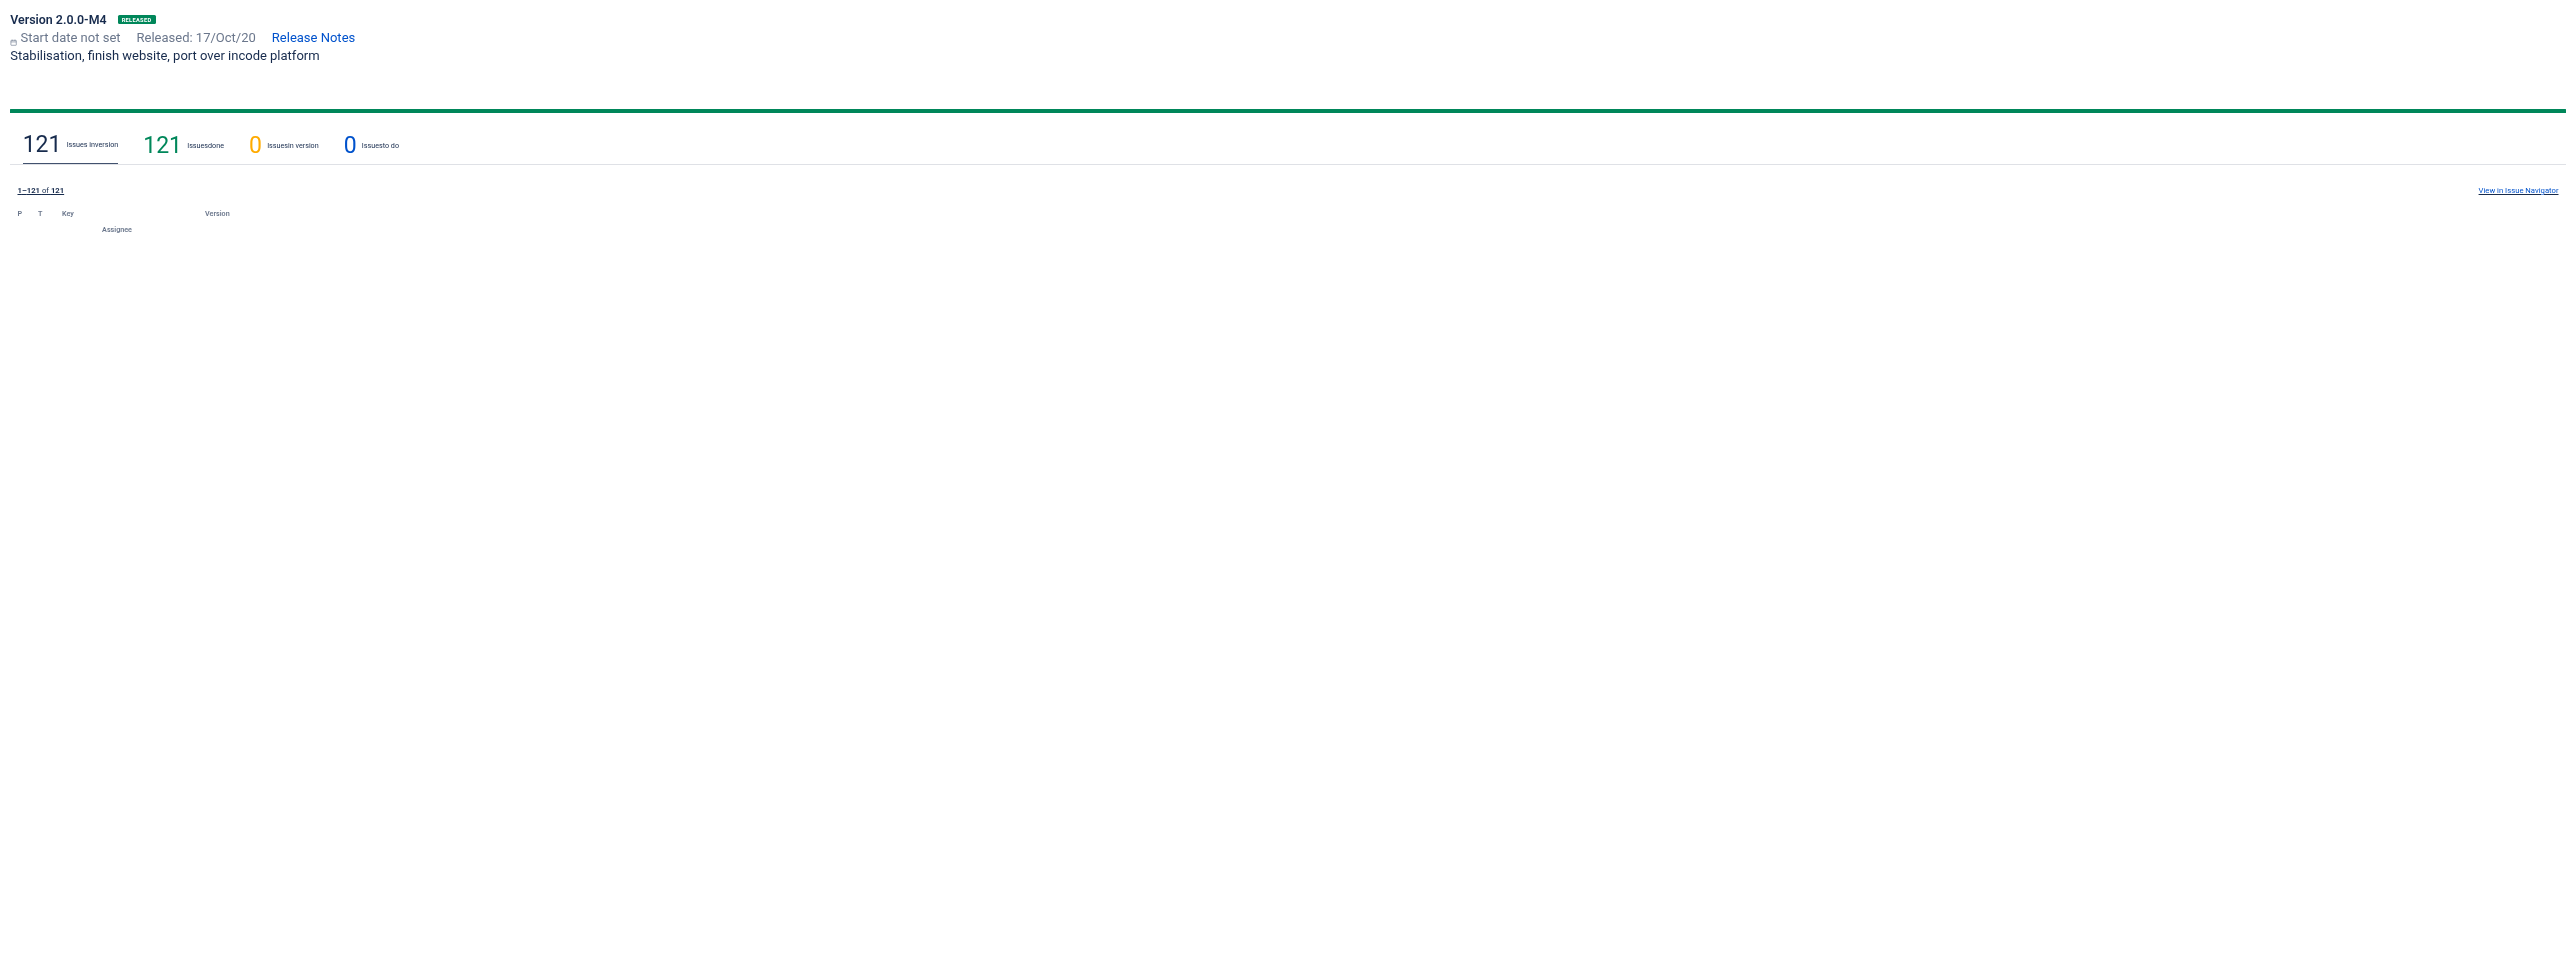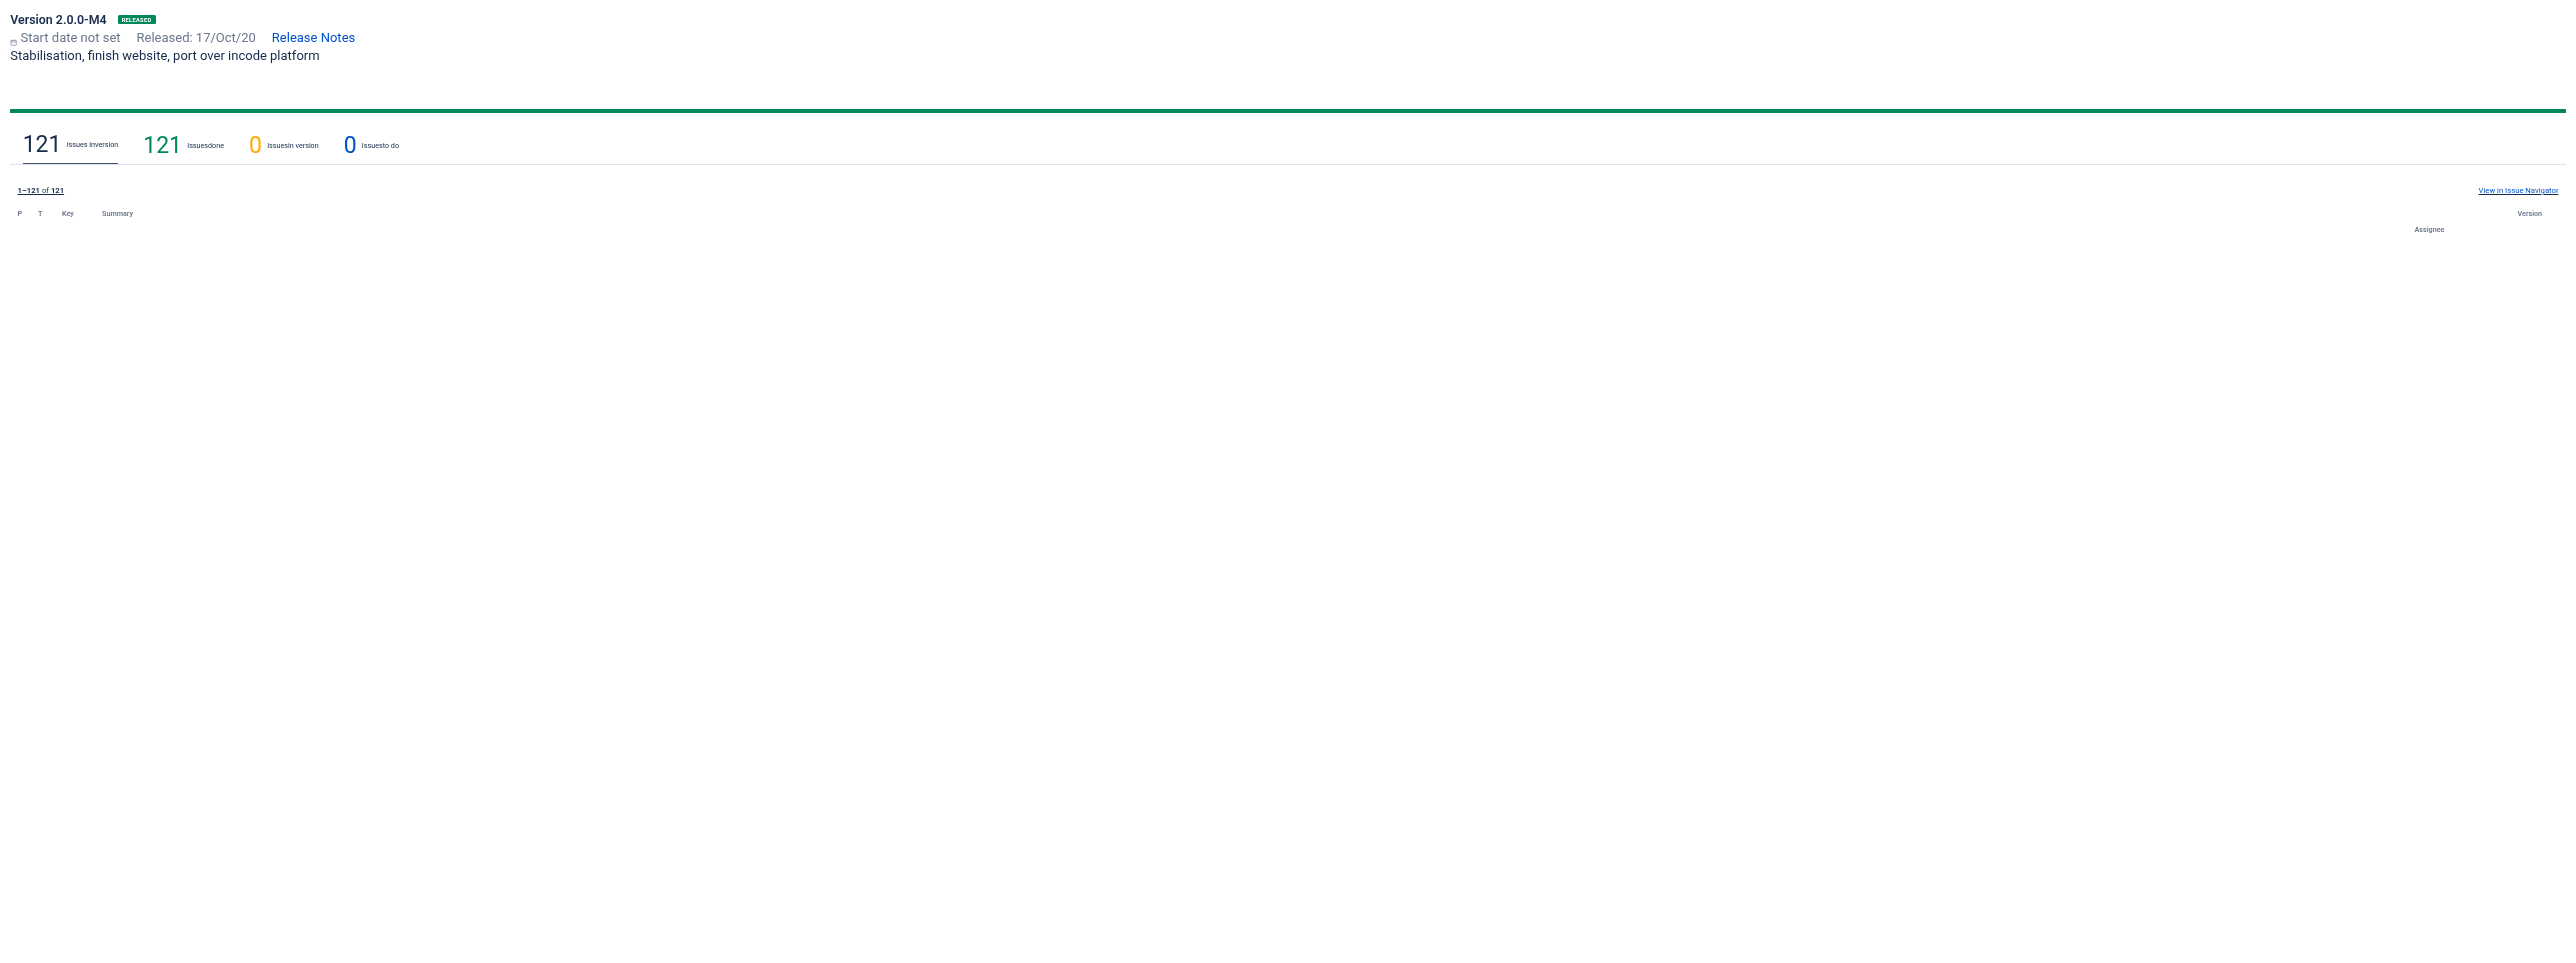--- a/index.html
+++ b/index.html
@@ -201,21 +201,20 @@
     <span class="strong">121</span>
   </div>
   <a class="link">View in Issue Navigator</a>
 </div>
 
 <div class="table-head-wrapper">
   <div class="table-head">
     <div class="col-p">P</div>
     <div class="col-t">T</div>
     <div class="col-key">Key</div>
-    <div class="col-summary">Summary</div>
     <div class="col-assignee">Assignee</div>
     <div class="col-status">Version</div>
   </div>
   <span class="cursor-icon">
     <svg viewBox="0 0 14 20" width="7.2" height="10.3">
       <path d="M1 1 L1 15 L4.5 11.5 L7 18 L9.5 17 L7 10.5 L12 10.5 Z" fill="none" stroke="#172b4d" stroke-width="1.2" stroke-linejoin="round"></path>
     </svg>
   </span>
 </div>
 

